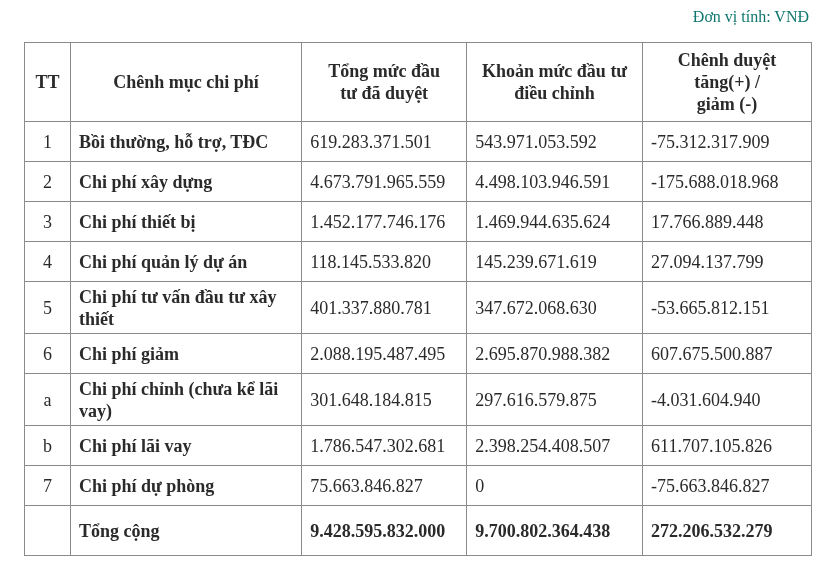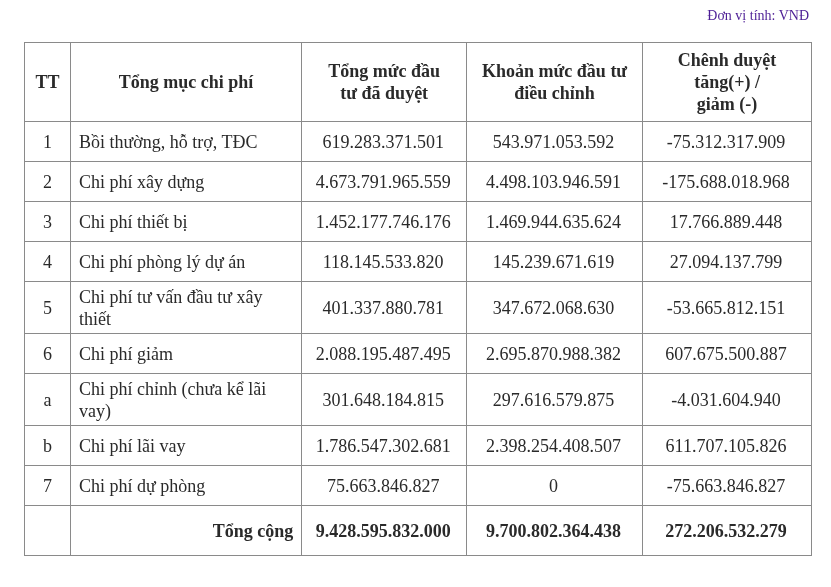--- a/index.html
+++ b/index.html
@@ -3,65 +3,65 @@
 <meta charset="utf-8">
 <style>
   html, body { margin: 0; padding: 0; background: #ffffff; }
   body {
     width: 831px; height: 587px; overflow: hidden; position: relative;
     font-family: "Liberation Serif", "DejaVu Serif", serif;
     color: #2a2a2a;
   }
   .unit {
     position: absolute; top: 8px; right: 22px;
-    font-size: 14px; color: #4c1d95;
+    font-size: 16px; color: #0f766e;
   }
   table {
     position: absolute; left: 24px; top: 42px;
     border-collapse: collapse;
     width: 788px;
     font-size: 18px;
   }
   td, th {
     border: 1px solid #8a8a8a;
     padding: 0 8px;
     line-height: 22px;
     vertical-align: middle;
   }
   th { font-weight: bold; text-align: center; height: 78px; padding: 0 4px; }
   col.c-tt { width: 46px; }
   col.c-name { width: 232px; }
   col.c-a { width: 165px; }
   col.c-b { width: 176px; }
   col.c-c { width: 169px; }
   td.tt { text-align: center; }
-  td.name { text-align: left; }
-  td.num { text-align: center; padding-right: 10px; }
+  td.name { text-align: left; font-weight: bold; }
+  td.num { text-align: left; padding-right: 10px; }
   tr.r1 td { height: 39px; }
   tr.r2 td { height: 51px; }
   tr.total td { font-weight: bold; height: 49px; }
-  tr.total td.name { text-align: right; }
+  tr.total td.name { text-align: left; }
 </style>
 </head>
 <body>
 
 <div class="unit">Đơn vị tính: VNĐ</div>
 
 <table>
   <colgroup>
     <col class="c-tt">
       <col class="c-name">
       <col class="c-a">
       <col class="c-b">
       <col class="c-c">
   </colgroup>
   <thead>
     <tr>
       <th>TT</th>
-      <th>Tổng mục chi phí</th>
+      <th>Chênh mục chi phí</th>
       <th>
         <div>Tổng mức đầu</div>
         <div>tư đã duyệt</div>
       </th>
       <th>
         <div>Khoản mức đầu tư</div>
         <div>điều chỉnh</div>
       </th>
       <th>
         <div>Chênh duyệt</div>
@@ -87,21 +87,21 @@
     </tr>
     <tr class="r1">
       <td class="tt">3</td>
       <td class="name">Chi phí thiết bị</td>
       <td class="num">1.452.177.746.176</td>
       <td class="num">1.469.944.635.624</td>
       <td class="num">17.766.889.448</td>
     </tr>
     <tr class="r1">
       <td class="tt">4</td>
-      <td class="name">Chi phí phòng lý dự án</td>
+      <td class="name">Chi phí quản lý dự án</td>
       <td class="num">118.145.533.820</td>
       <td class="num">145.239.671.619</td>
       <td class="num">27.094.137.799</td>
     </tr>
     <tr class="r2">
       <td class="tt">5</td>
       <td class="name">Chi phí tư vấn đầu tư xây thiết</td>
       <td class="num">401.337.880.781</td>
       <td class="num">347.672.068.630</td>
       <td class="num">-53.665.812.151</td>

